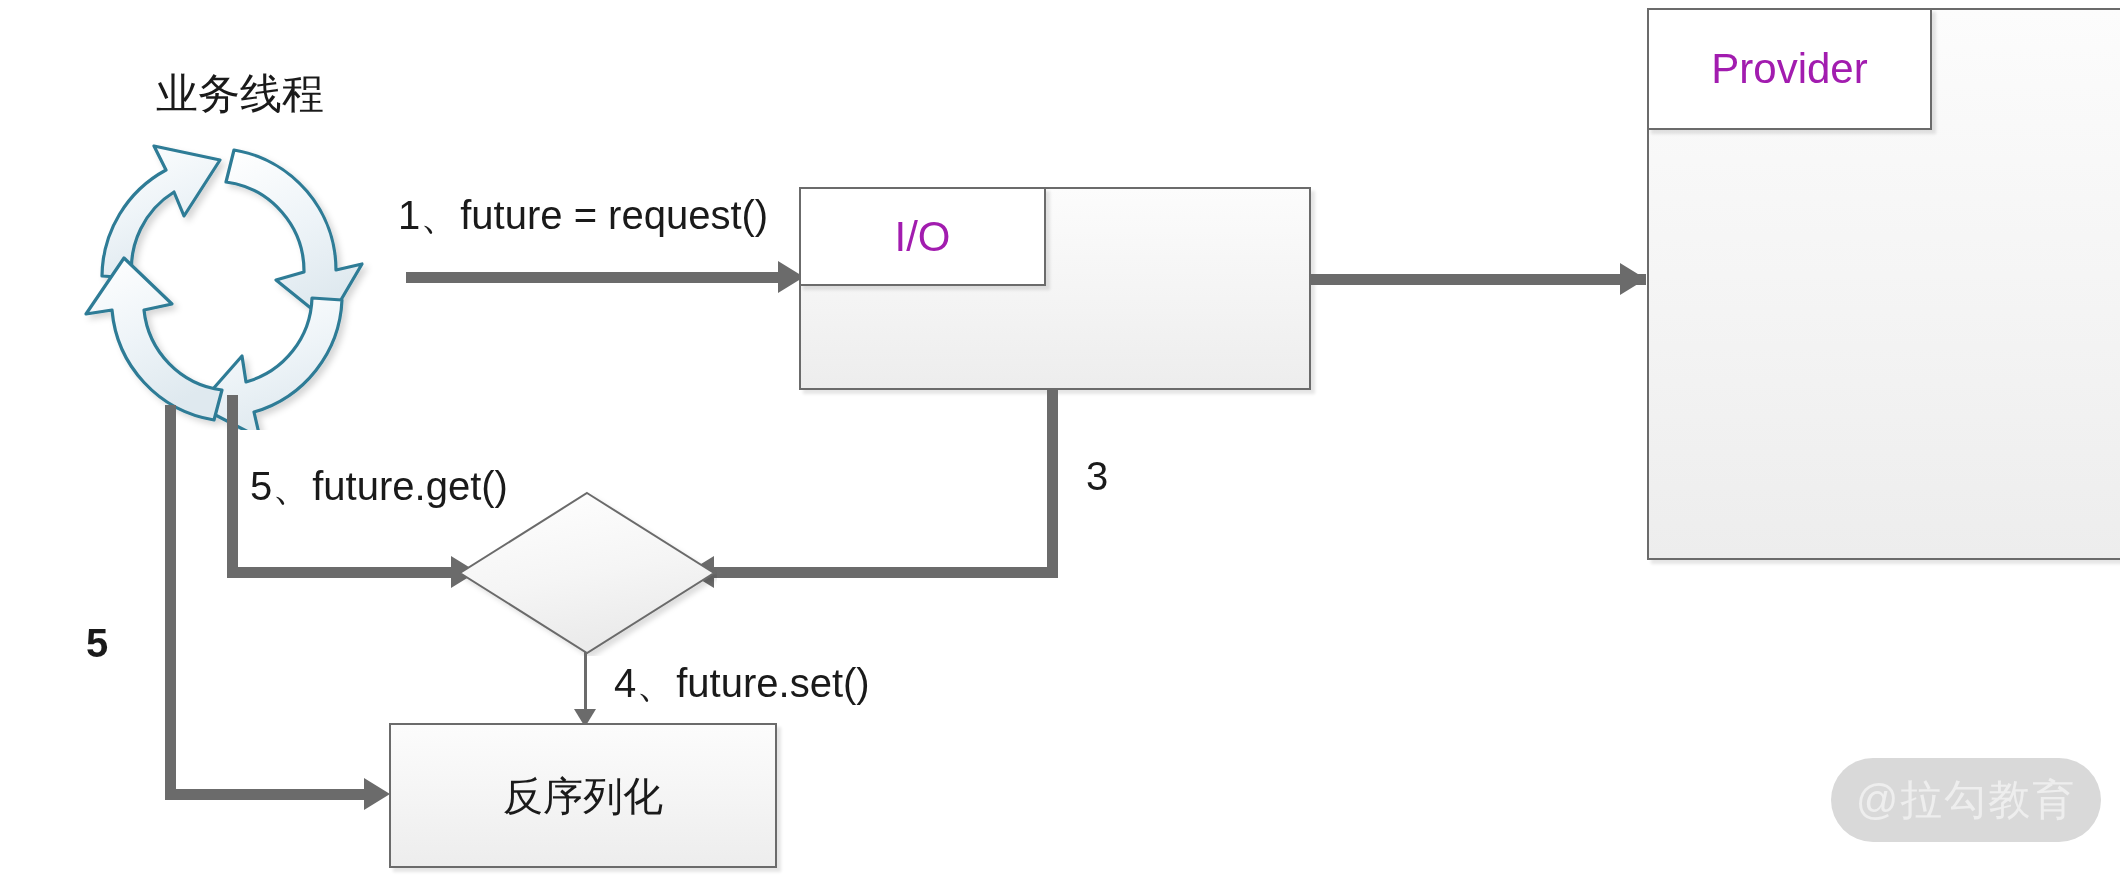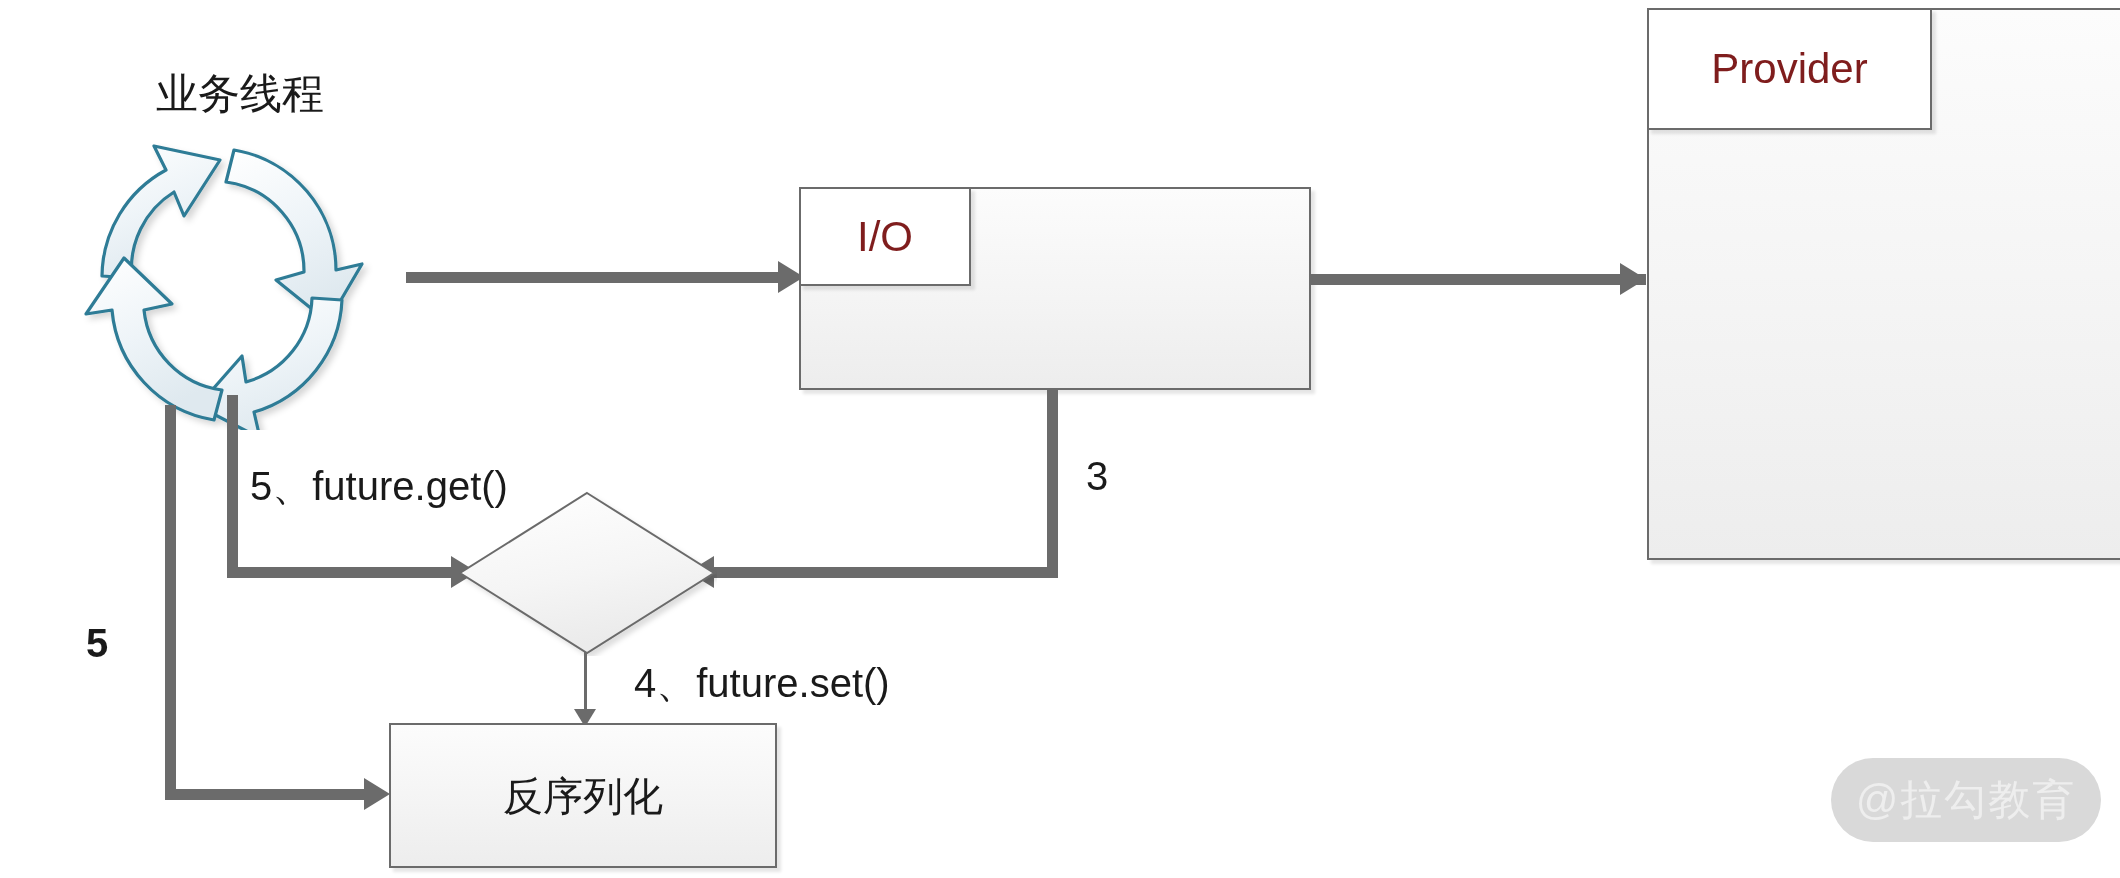--- a/index.html
+++ b/index.html
@@ -64,21 +64,21 @@
     color: #1a1a1a;
     font-size: 40px;
     line-height: 1.35;
   }
   .tab-text {
     width: 100%;
     height: 100%;
     display: flex;
     align-items: center;
     justify-content: center;
-    color: #7f1d1d;
+    color: #a21caf;
     font-size: 42px;
   }
 
   
   .conn {
     background: #6b6b6b;
     position: absolute;
   }
   .conn-thin { background: #6b6b6b; position: absolute; }
 
@@ -177,27 +177,28 @@
                A 122,122 0 0 1 38,180
                L 12,184
                L 50,128
                L 98,174
                L 70,180
                A 90,90 0 0 0 148,260
                Z"></path>
     </g>
   </svg>
 
+  <div class="abs label" style="left:364px; top:192px;">1、future = request()</div>
 
   <div class="conn" style="left:372px; top:272px; width:380px; height:11px;"></div>
   <div class="arrowhead ah-right" style="left:744px; top:261px;"></div>
 
   <div class="abs box-gray" style="left:765px; top:187px; width:512px; height:203px;"></div>
 
-  <div class="abs box-white" style="left:765px; top:187px; width:172px; height:99px;">
+  <div class="abs box-white" style="left:765px; top:187px; width:247px; height:99px;">
     <div class="tab-text">I/O</div>
   </div>
 
   <div class="conn" style="left:1277px; top:274px; width:335px; height:11px;"></div>
   <div class="arrowhead ah-right" style="left:1586px; top:263px;"></div>
 
   <div class="abs box-gray" style="left:1613px; top:8px; width:505px; height:552px;"></div>
 
   <div class="abs box-white" style="left:1613px; top:8px; width:285px; height:122px;">
     <div class="tab-text">Provider</div>
@@ -225,21 +226,21 @@
           <feDropShadow dx="4" dy="4" stdDeviation="2.5" flood-color="#000" flood-opacity="0.13"></feDropShadow>
         </filter>
       </defs>
       <polygon points="130,3 257,83 130,163 3,83" fill="url(#dmGrad)" stroke="#6b6b6b" stroke-width="2" filter="url(#dmShadow)"></polygon>
     </svg>
     <div class="diamond-q">?</div>
   </div>
 
   <div class="conn-thin" style="left:550px; top:652px; width:3px; height:68px;"></div>
   <div class="arrowhead ah-down-thin" style="left:540px; top:709px;"></div>
-  <div class="abs label" style="left:600px; top:660px;">4、future.set()</div>
+  <div class="abs label" style="left:580px; top:660px;">4、future.set()</div>
 
   <div class="conn" style="left:131px; top:405px; width:11px; height:395px;"></div>
   <div class="conn" style="left:131px; top:789px; width:206px; height:11px;"></div>
   <div class="arrowhead ah-right" style="left:330px; top:778px;"></div>
   <div class="abs label label-num" style="left:52px; top:620px;">5</div>
 
   <div class="abs box-gray" style="left:355px; top:723px; width:388px; height:145px;">
     <div class="box-text">
       <span>反序列化</span>
     </div>

